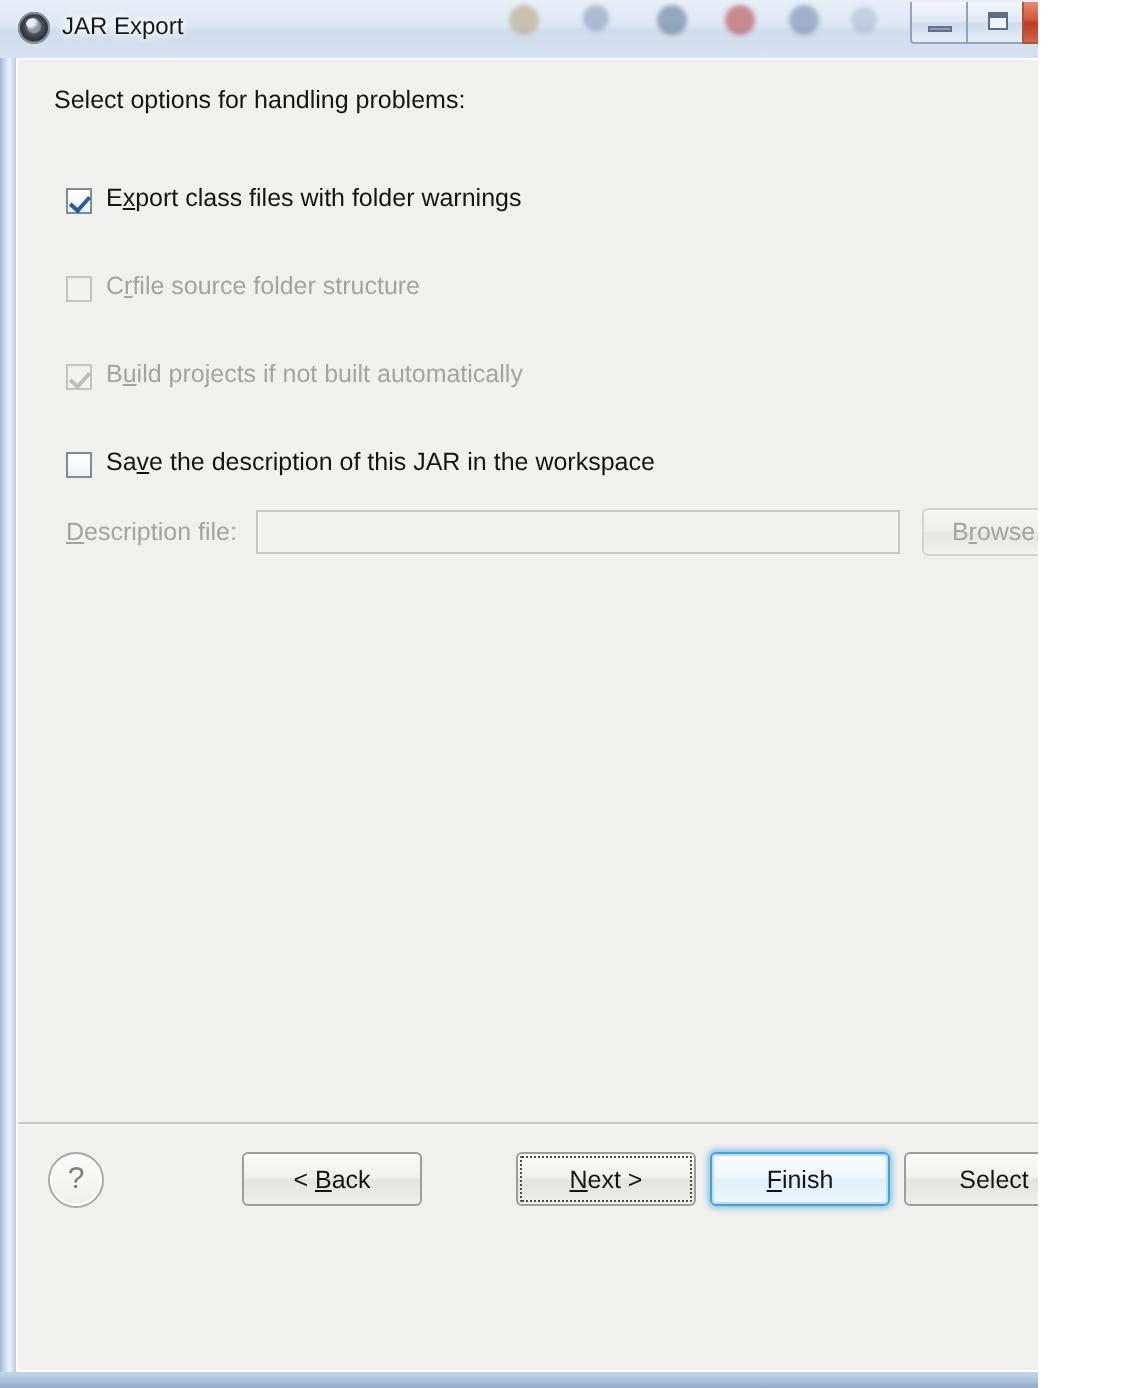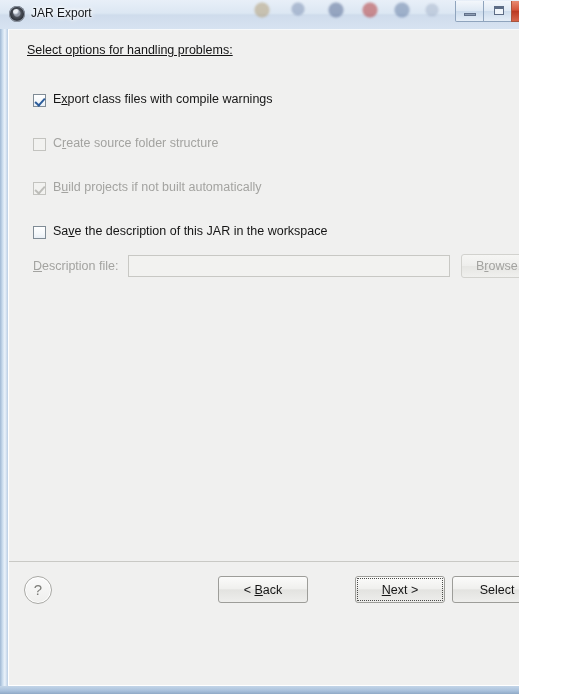--- a/index.html
+++ b/index.html
@@ -218,21 +218,20 @@
   .body {
     position: relative;
     height: 531px;
     background: #f0f0ef;
   }
   .intro {
     position: absolute;
     left: 18px; top: 13px;
     font-size: 12.5px;
     color: #151515;
-    text-decoration: underline;
   }
   .cb-row {
     position: absolute;
     left: 24px;
     display: flex;
     align-items: flex-start;
     font-size: 12.5px;
     color: #151515;
     white-space: nowrap;
   }
@@ -383,26 +382,26 @@
   <div class="client">
 
 
     <div class="body">
 
       <div class="intro">Select options for handling problems:</div>
 
 
       <div class="cb-row" style="top:62px">
         <span class="cb-box checked"></span>
-        <span class="cb-label"><span>E</span><u>x</u><span>port class files with compile warnings</span></span>
+        <span class="cb-label"><span>E</span><u>x</u><span>port class files with folder warnings</span></span>
       </div>
 
       <div class="cb-row disabled" style="top:106px">
         <span class="cb-box disabled"></span>
-        <span class="cb-label"><span>C</span><u>r</u><span>eate source folder structure</span></span>
+        <span class="cb-label"><span>C</span><u>r</u><span>file source folder structure</span></span>
       </div>
 
       <div class="cb-row" style="top:194px">
         <span class="cb-box"></span>
         <span class="cb-label"><span>Sa</span><u>v</u><span>e the description of this JAR in the workspace</span></span>
       </div>
 
       <div class="cb-row disabled" style="top:150px">
         <span class="cb-box checked disabled"></span>
         <span class="cb-label"><span>B</span><u>u</u><span>ild projects if not built automatically</span></span>
@@ -414,18 +413,19 @@
         <button class="browse-btn" disabled=""><span>B</span><u>r</u><span>owse...</span></button>
       </div>
 
     </div>
 
     <div class="footer">
       <div class="help-icon">?</div>
       <div class="btn-bar">
         <button class="btn"><span>&lt; </span><u>B</u><span>ack</span></button>
         <button class="btn focused"><span></span><u>N</u><span>ext &gt;</span></button>
+        <button class="btn default"><span></span><u>F</u><span>inish</span></button>
         <button class="btn"><span>Select</span><u></u><span></span></button>
       </div>
     </div>
 
   </div>
 </div>
 
 </body></html>

